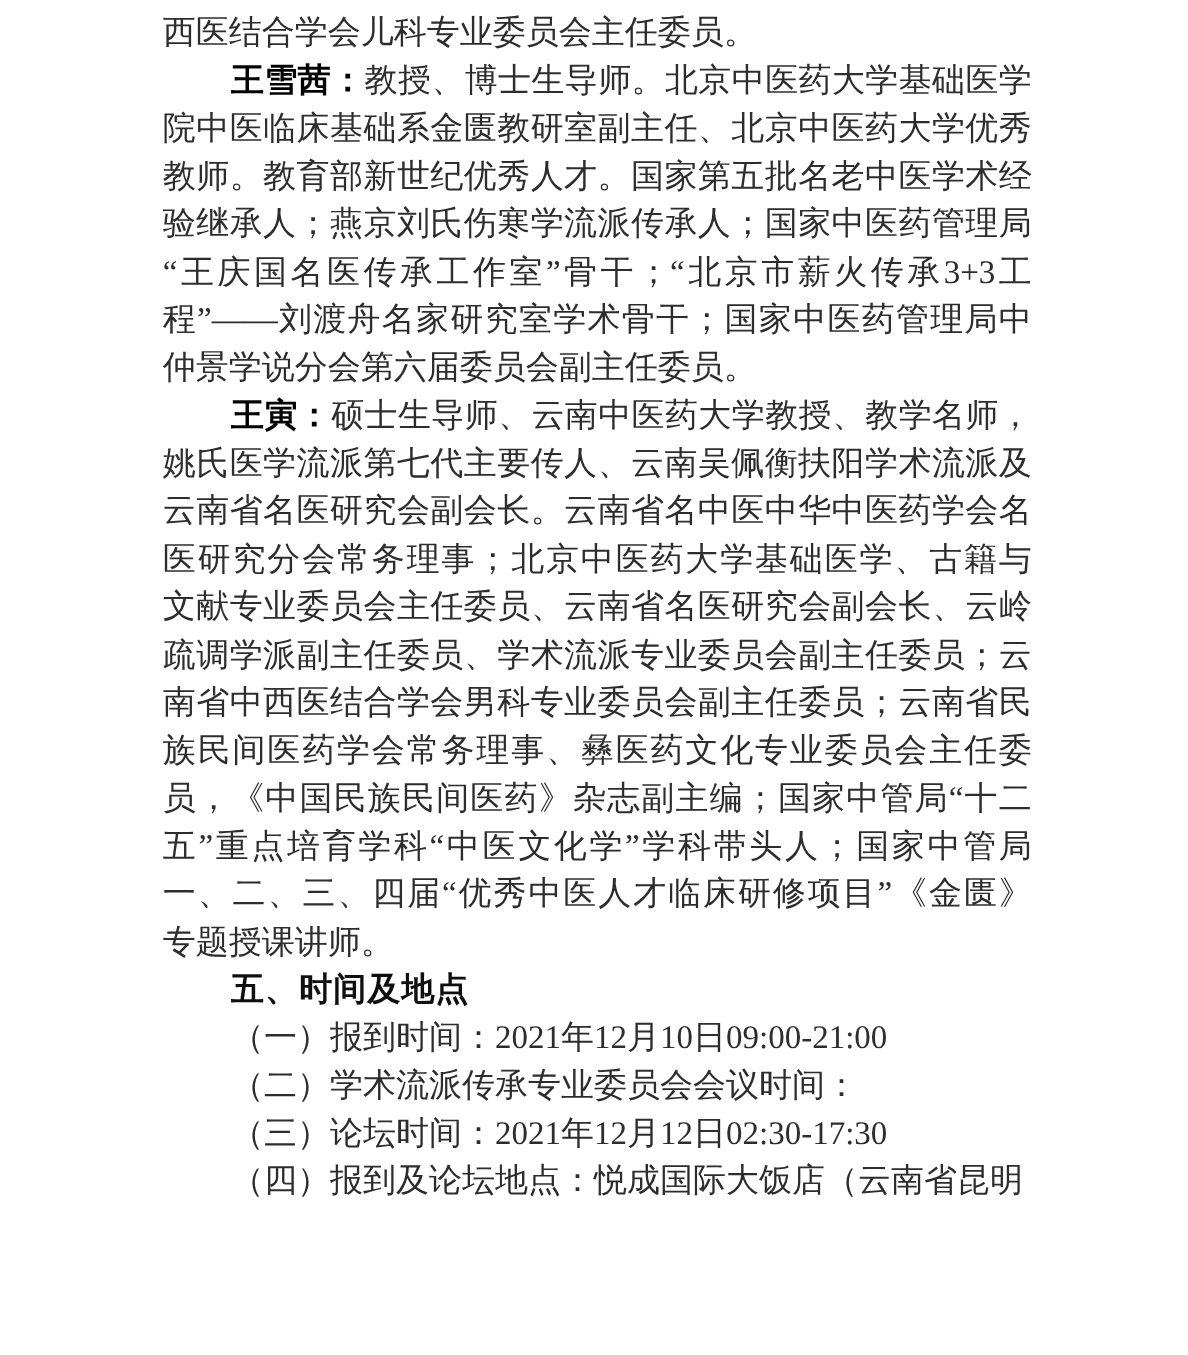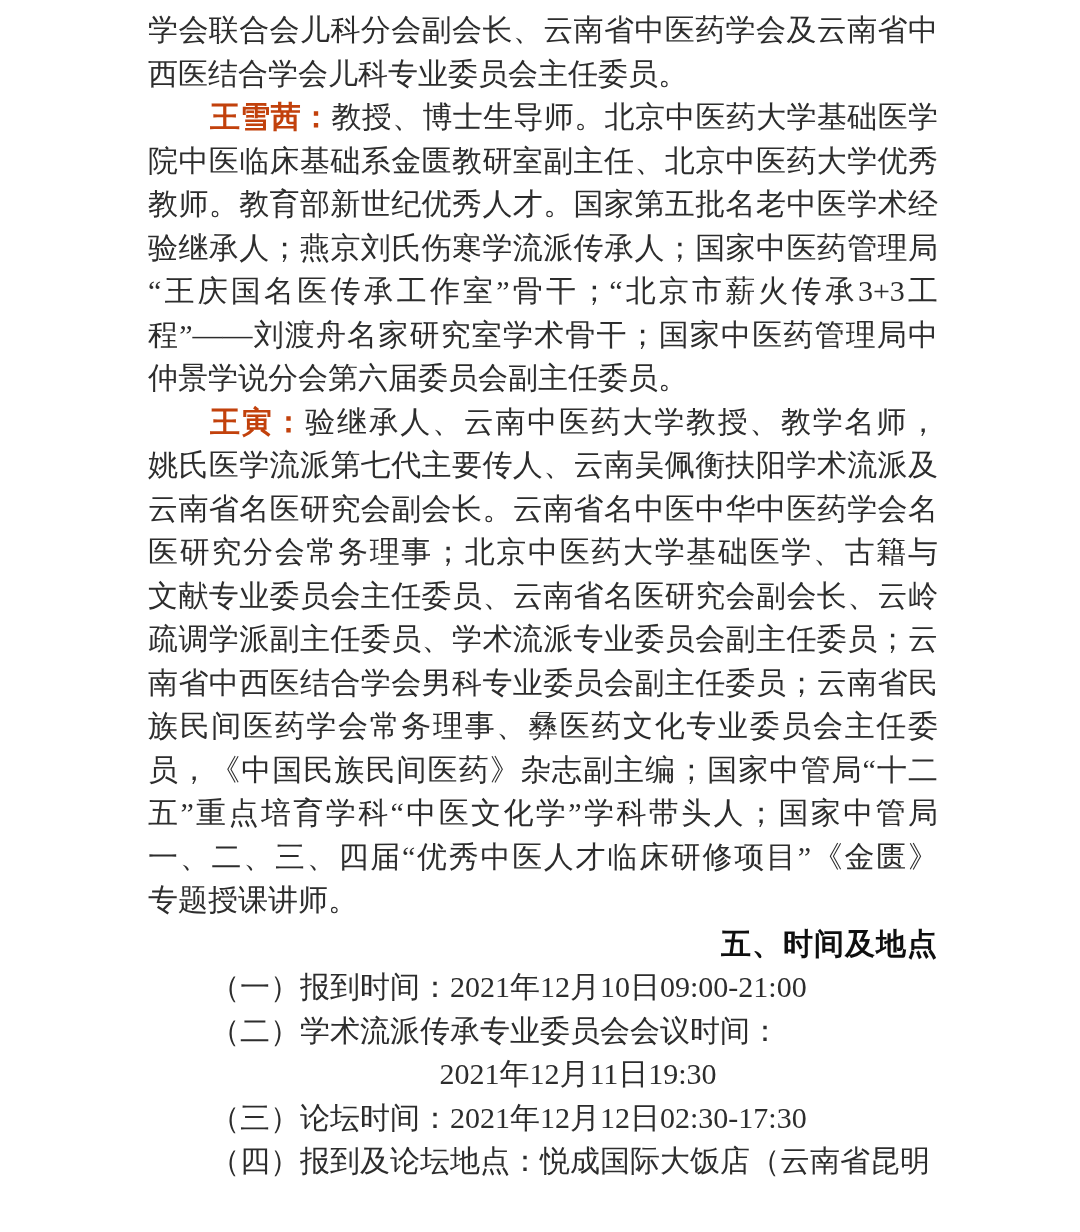--- a/index.html
+++ b/index.html
@@ -30,70 +30,67 @@
   .j {
     text-align: justify;
     text-align-last: justify;
     text-justify: inter-character;
   }
   .indent {
     text-indent: 62px;
   }
   .pname {
     font-weight: bold;
-    color: #c2410c;
+    color: #000000;
     font-family: Liberation Mono, monospace;
   }
   .heading {
     font-family: "Liberation Sans", "DejaVu Sans", sans-serif;
     font-weight: 700;
     color: #0f0f0f;
     text-indent: 62px;
     letter-spacing: 1px;
-    text-align: right;
   }
   .item {
     text-indent: 62px;
   }
   .item-center {
     text-align: center;
     padding-left: 70px;
   }
 </style>
 </head>
 <body>
 
 <div class="page">
   <div class="text-column">
 
-    <div class="tline j">学会联合会儿科分会副会长、云南省中医药学会及云南省中</div>
     <div class="tline">西医结合学会儿科专业委员会主任委员。</div>
 
     <div class="tline j indent"><span class="pname">王雪茜：</span><span>教授、博士生导师。北京中医药大学基础医学</span></div>
     <div class="tline j">院中医临床基础系金匮教研室副主任、北京中医药大学优秀</div>
     <div class="tline j">教师。教育部新世纪优秀人才。国家第五批名老中医学术经</div>
     <div class="tline j">验继承人；燕京刘氏伤寒学流派传承人；国家中医药管理局</div>
     <div class="tline j">“王庆国名医传承工作室”骨干；“北京市薪火传承3+3工</div>
     <div class="tline j">程”——刘渡舟名家研究室学术骨干；国家中医药管理局中</div>
     <div class="tline">仲景学说分会第六届委员会副主任委员。</div>
 
-    <div class="tline j indent"><span class="pname">王寅：</span><span>验继承人、云南中医药大学教授、教学名师，</span></div>
+    <div class="tline j indent"><span class="pname">王寅：</span><span>硕士生导师、云南中医药大学教授、教学名师，</span></div>
     <div class="tline j">姚氏医学流派第七代主要传人、云南吴佩衡扶阳学术流派及</div>
     <div class="tline j">云南省名医研究会副会长。云南省名中医中华中医药学会名</div>
     <div class="tline j">医研究分会常务理事；北京中医药大学基础医学、古籍与</div>
     <div class="tline j">文献专业委员会主任委员、云南省名医研究会副会长、云岭</div>
     <div class="tline j">疏调学派副主任委员、学术流派专业委员会副主任委员；云</div>
     <div class="tline j">南省中西医结合学会男科专业委员会副主任委员；云南省民</div>
     <div class="tline j">族民间医药学会常务理事、彝医药文化专业委员会主任委</div>
     <div class="tline j">员，《中国民族民间医药》杂志副主编；国家中管局“十二</div>
     <div class="tline j">五”重点培育学科“中医文化学”学科带头人；国家中管局</div>
     <div class="tline j">一、二、三、四届“优秀中医人才临床研修项目”《金匮》</div>
     <div class="tline">专题授课讲师。</div>
 
     <div class="tline heading">五、时间及地点</div>
     <div class="tline item">（一）报到时间：2021年12月10日09:00-21:00</div>
     <div class="tline item">（二）学术流派传承专业委员会会议时间：</div>
-    <div class="tline item-center">2021年12月11日19:30</div>
     <div class="tline item">（三）论坛时间：2021年12月12日02:30-17:30</div>
     <div class="tline item">（四）报到及论坛地点：悦成国际大饭店（云南省昆明</div>
 
   </div>
 </div>
 
 </body></html>

